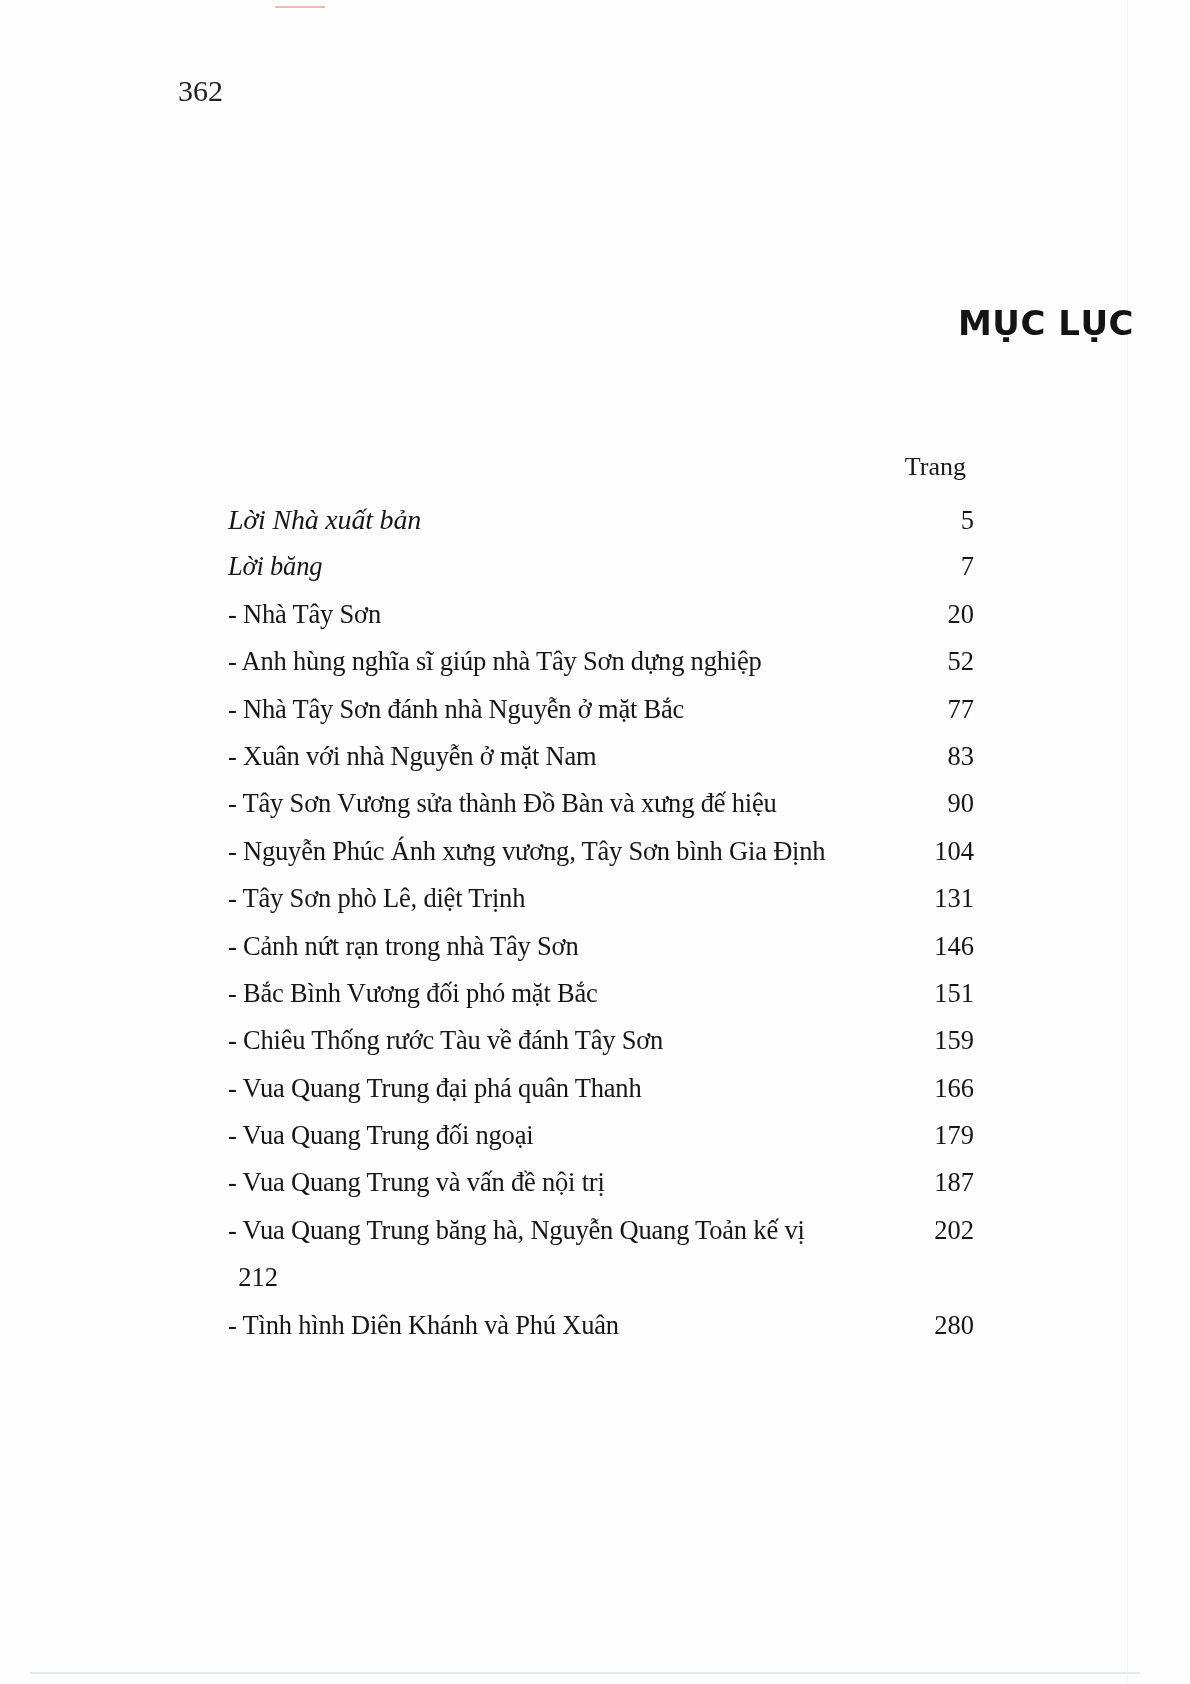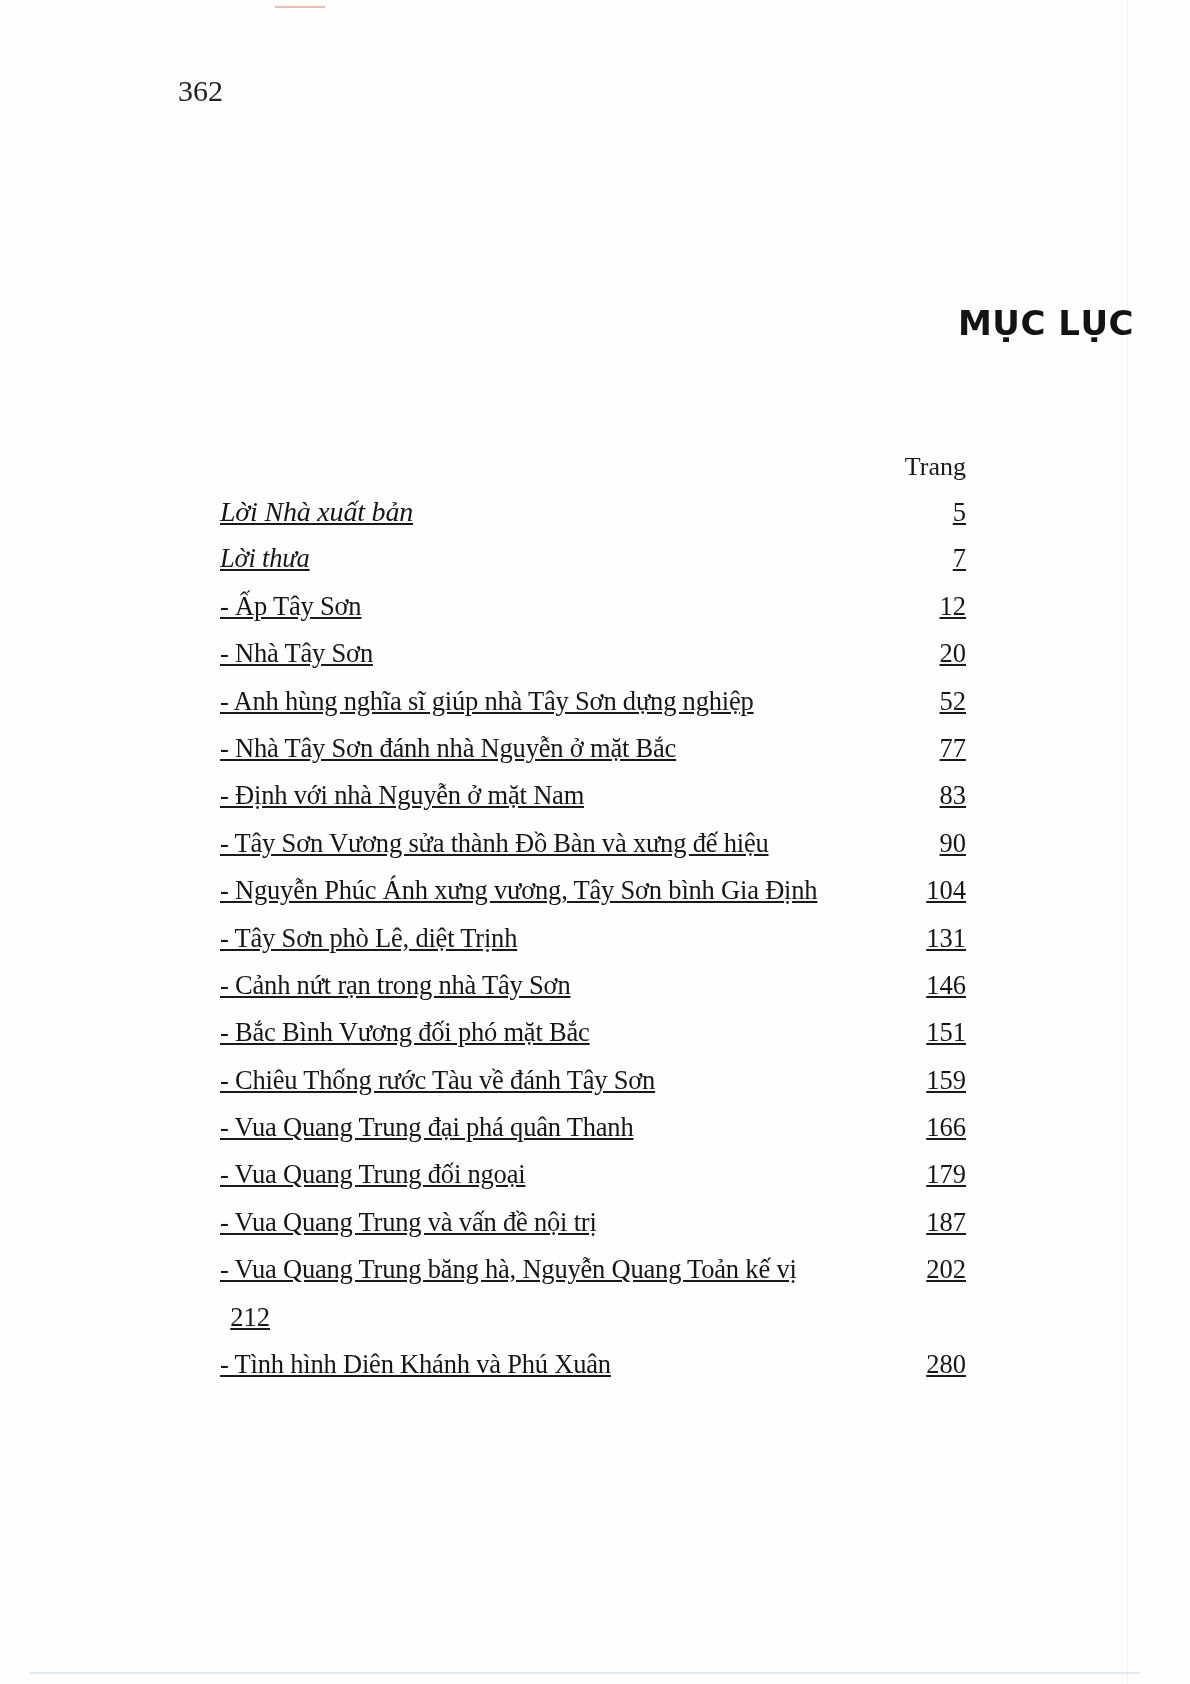--- a/index.html
+++ b/index.html
@@ -67,24 +67,23 @@
     right: 224px;
     font-size: 26px;
     line-height: 1;
     color: #1a1a1a;
   }
   .toc-list {
     position: absolute;
     left: 220px;
     top: 498px;
     width: 746px;
-    margin: 0;
+    margin: 8px;
     padding: 0;
     list-style: none;
-    text-decoration: underline;
   }
   .toc-item {
     display: flex;
     justify-content: space-between;
     align-items: baseline;
     height: 47.4px;
     font-size: 26.5px;
     line-height: 1;
     color: #161616;
     white-space: nowrap;
@@ -116,41 +115,37 @@
   <h1 class="toc-title" style="margin:0;">MỤC LỤC</h1>
 
   <div class="col-header">Trang</div>
 
   <ul class="toc-list">
     <li class="toc-item front first">
       <span class="toc-label">Lời Nhà xuất bản</span>
       <span class="toc-page">5</span>
     </li>
     <li class="toc-item front">
-      <span class="toc-label">Lời thưa</span>
+      <span class="toc-label">Lời băng</span>
       <span class="toc-page">7</span>
-    </li>
-    <li class="toc-item">
-      <span class="toc-label">- Ấp Tây Sơn</span>
-      <span class="toc-page">12</span>
     </li>
     <li class="toc-item">
       <span class="toc-label">- Nhà Tây Sơn</span>
       <span class="toc-page">20</span>
     </li>
     <li class="toc-item">
       <span class="toc-label">- Anh hùng nghĩa sĩ giúp nhà Tây Sơn dựng nghiệp</span>
       <span class="toc-page">52</span>
     </li>
     <li class="toc-item">
       <span class="toc-label">- Nhà Tây Sơn đánh nhà Nguyễn ở mặt Bắc</span>
       <span class="toc-page">77</span>
     </li>
     <li class="toc-item">
-      <span class="toc-label">- Định với nhà Nguyễn ở mặt Nam</span>
+      <span class="toc-label">- Xuân với nhà Nguyễn ở mặt Nam</span>
       <span class="toc-page">83</span>
     </li>
     <li class="toc-item">
       <span class="toc-label">- Tây Sơn Vương sửa thành Đồ Bàn và xưng đế hiệu</span>
       <span class="toc-page">90</span>
     </li>
     <li class="toc-item">
       <span class="toc-label">- Nguyễn Phúc Ánh xưng vương, Tây Sơn bình Gia Định</span>
       <span class="toc-page">104</span>
     </li>

